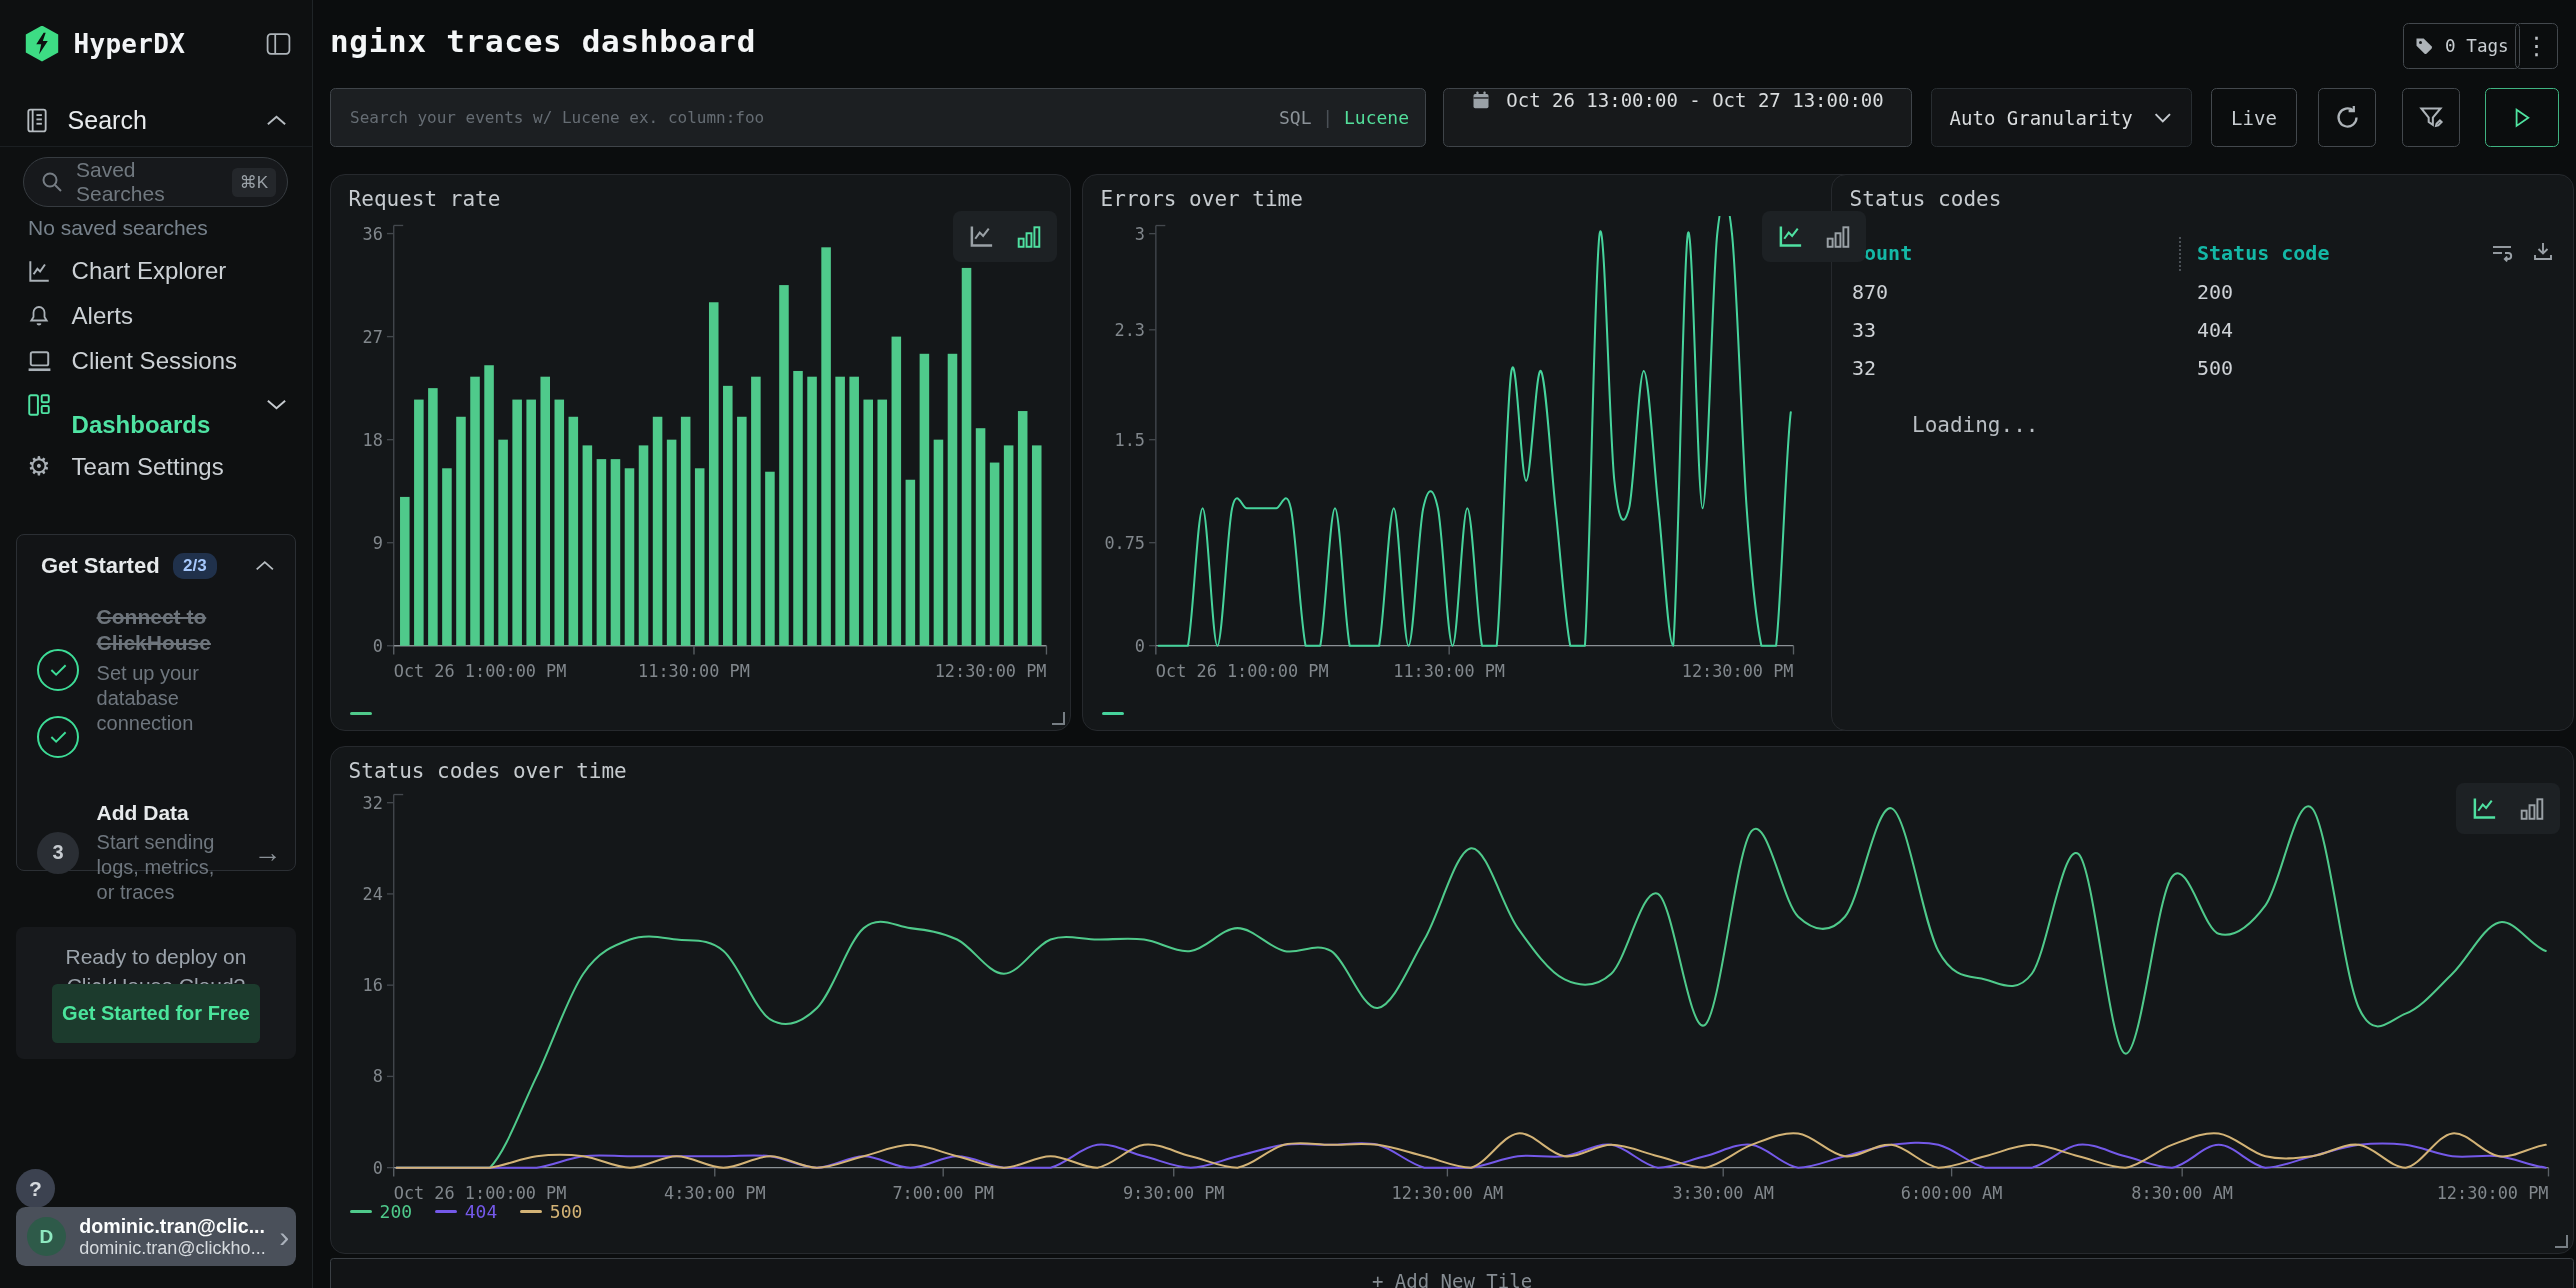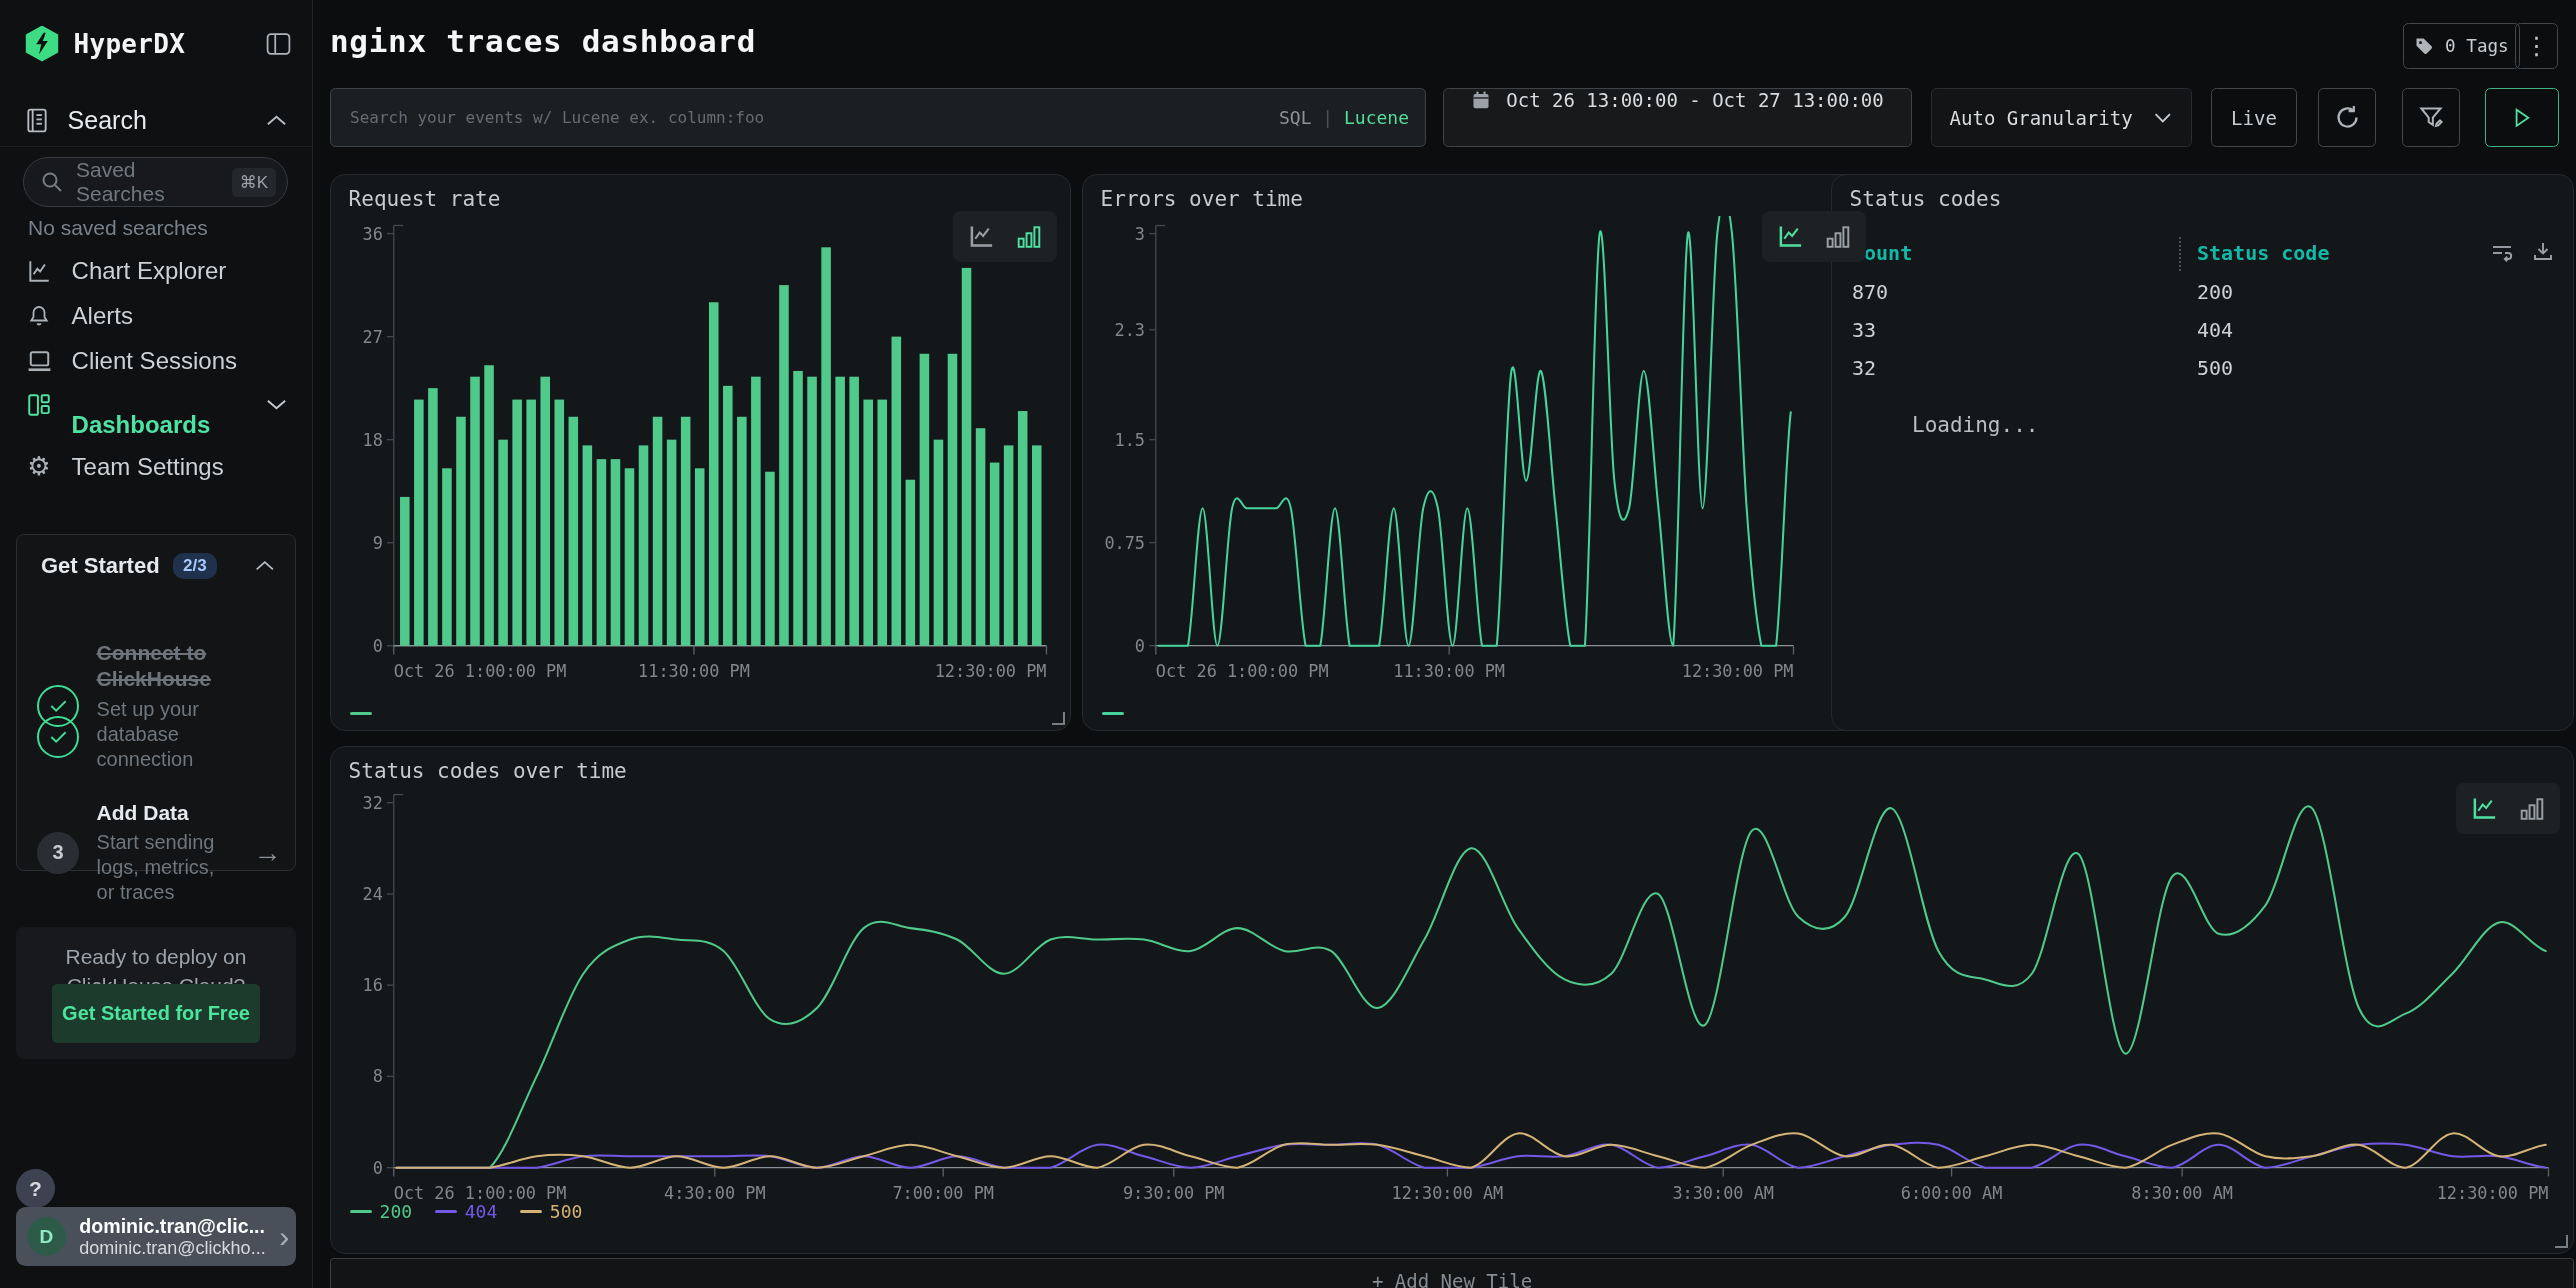--- a/index.html
+++ b/index.html
@@ -215,21 +215,21 @@
     <div class="gs-card">
       <div class="gs-head">
         <span class="gs-title">Get Started</span>
         <span class="gs-badge">2/3</span>
         <span class="chev">
           <svg width="21.6" height="13.5" viewBox="0 0 24 14" fill="none" stroke="#b7bdc2" stroke-width="2">
               <polyline points="3,11 12,3 21,11"></polyline>
             </svg>
         </span>
       </div>
-      <div class="gs-item" style="top:69px;margin-top:36px;">
+      <div class="gs-item" style="top:69px;">
         <span class="gs-circle done" style="align-self:center;">
           <svg width="19" height="16" viewBox="0 0 24 18" fill="none" stroke="currentColor" stroke-width="2.4">
               <polyline points="3,9 9,15 21,3"></polyline>
             </svg>
         </span>
         <span class="gs-texts">
           <span class="gs-t">Connect to ClickHouse</span>
           <div class="gs-d">Set up your database connection</div>
         </span>
       </div>

